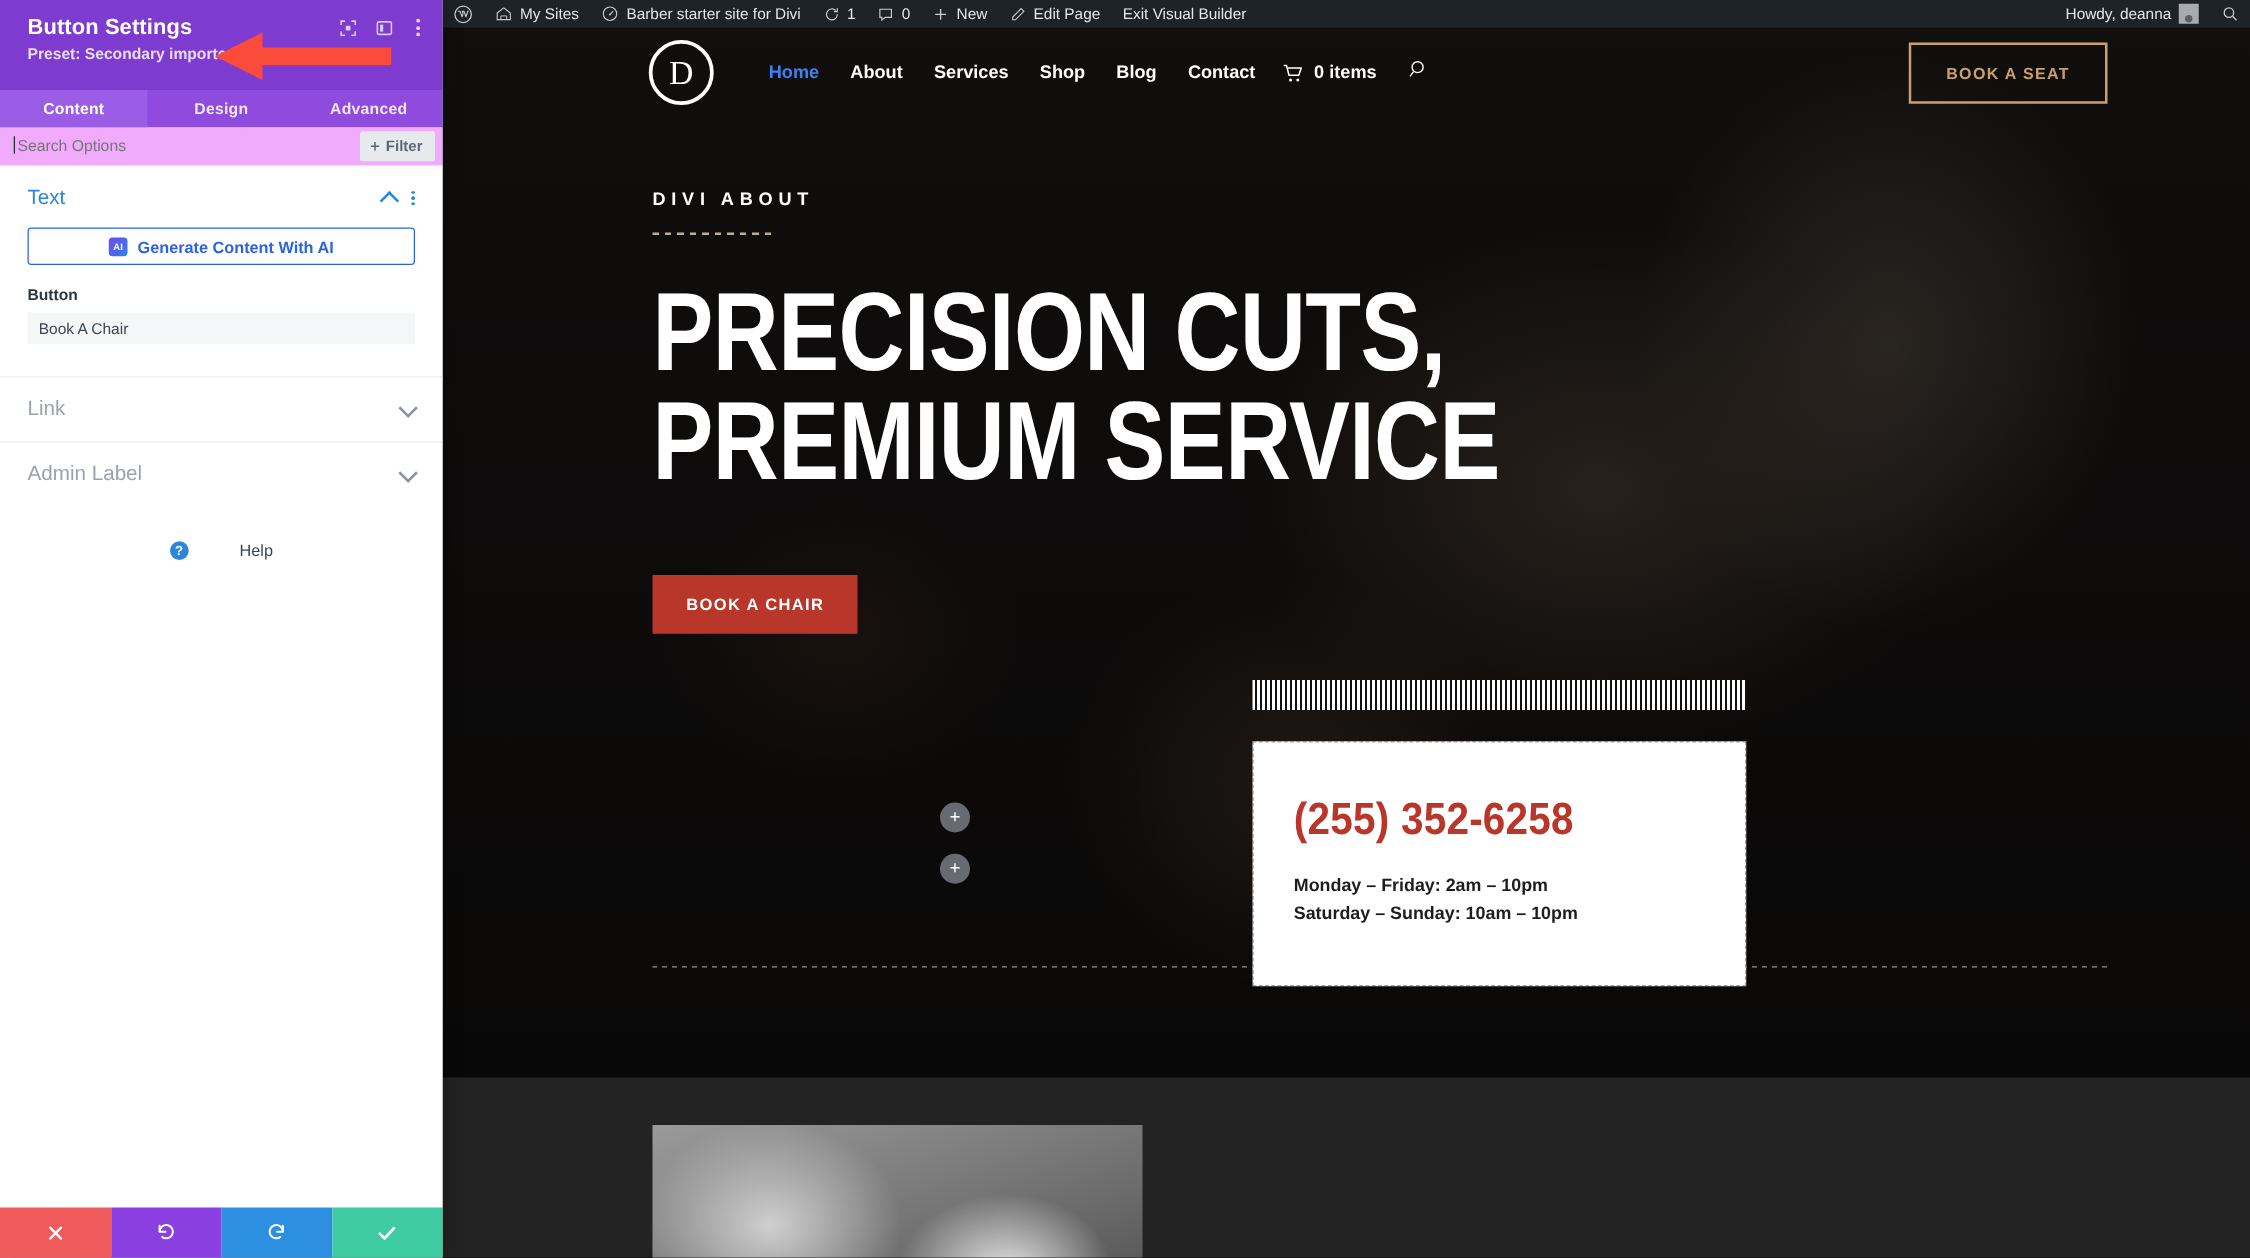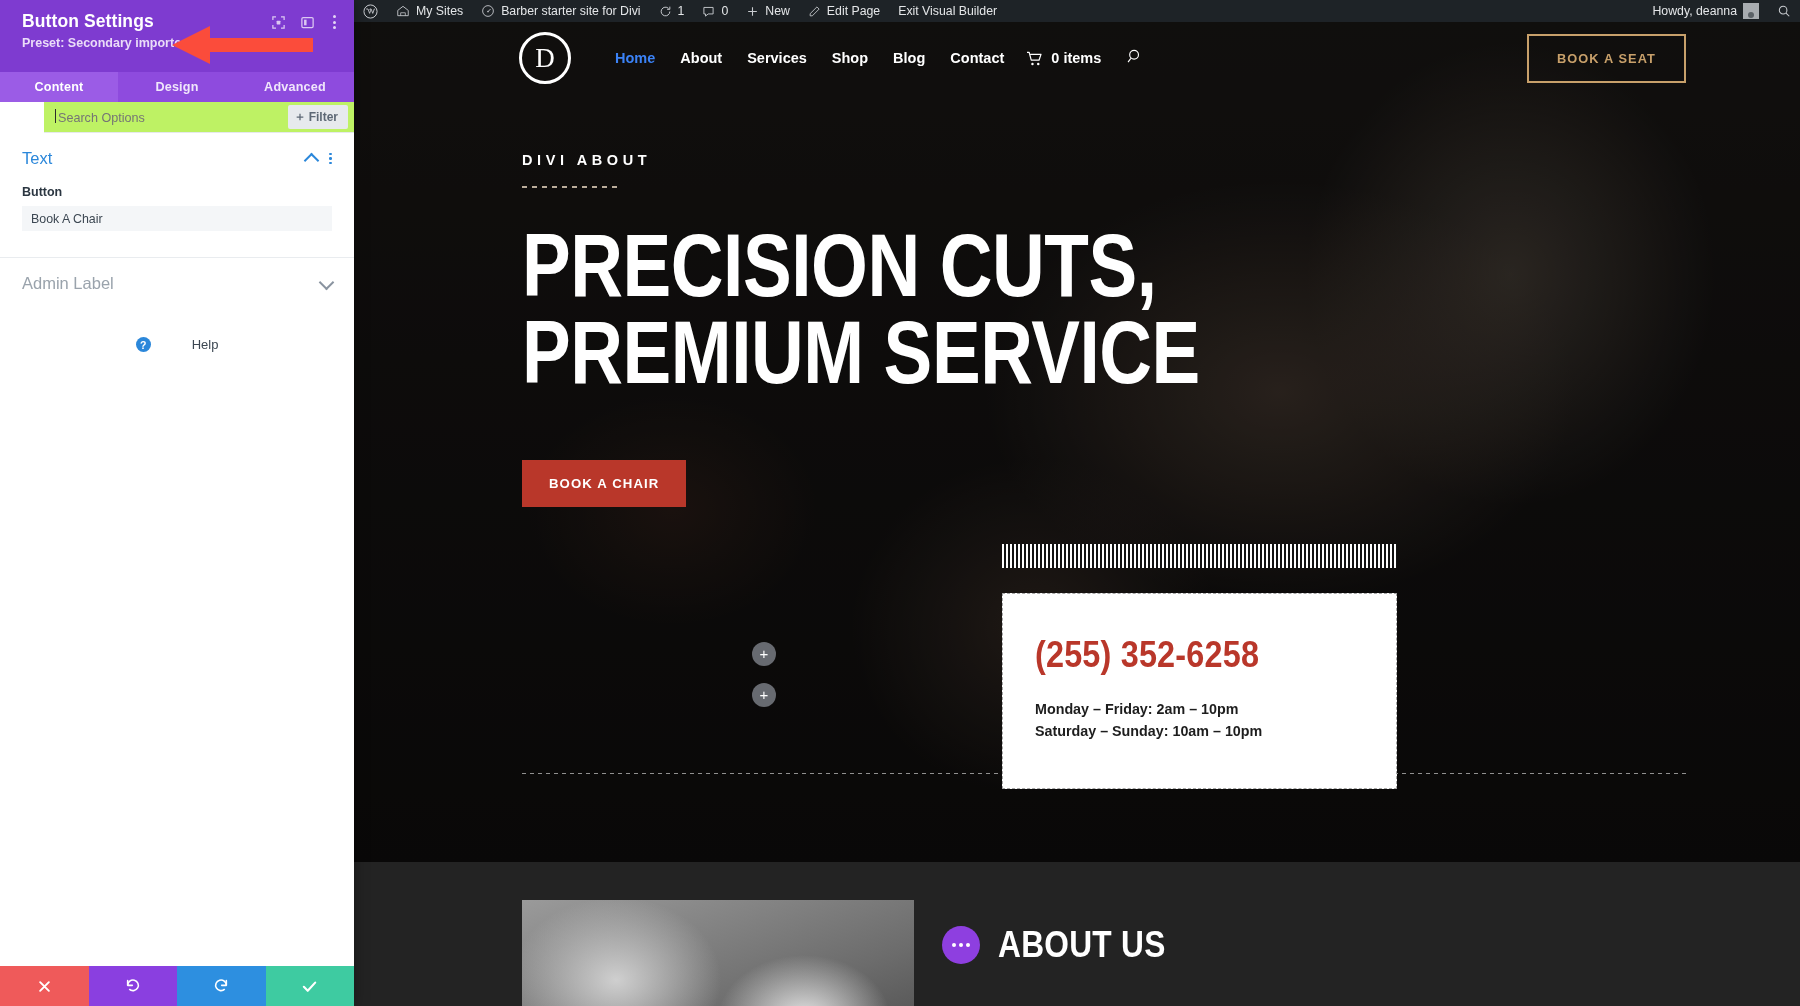--- a/index.html
+++ b/index.html
@@ -47,22 +47,22 @@
   }
   .panel-tab {
     flex: 1; text-align: center; color: #F0E6FB;
     font-size: 12.6px; font-weight: 600; line-height: 30px;
     cursor: pointer; letter-spacing: .2px;
   }
   .panel-tab.active { background: #9B5CE6; color: #ffffff; }
 
   .search-row {
     display: flex; align-items: center; height: 31px;
-    background: #bef264; border-bottom: 1px solid #E6E9EC;
-    padding-left: 14px; padding-right: 6px; margin-left: 44px;
+    background: #f0abfc; border-bottom: 1px solid #E6E9EC;
+    padding-left: 14px; padding-right: 6px;
   }
   .search-input-wrap { flex: 1; position: relative; }
   .search-input {
     border: none; background: transparent; outline: none;
     font-size: 12.6px; color: #5a6573; width: 100%;
     font-family: "Liberation Sans", sans-serif;
   }
   .search-caret {
     position: absolute; left: -3px; top: 1px; width: 1px; height: 14px; background: #2b2b2b;
   }
@@ -377,28 +377,20 @@
           <div>Monday – Friday: 2am – 10pm</div>
           <div>Saturday – Sunday: 10am – 10pm</div>
         </div>
       </div>
     </div>
     <div class="hero-dotted-bottom"></div>
   </section>
 
   <section id="about-section">
     <div class="about-photo"></div>
-    <div class="about-head">
-      <div class="purple-dots">
-        <i></i>
-          <i></i>
-          <i></i>
-      </div>
-      <h2 class="about-title">ABOUT US</h2>
-    </div>
   </section>
 </div>
 
 <aside id="settings-panel">
 
   <div class="panel-header">
     <div class="panel-header-row">
       <div>
         <div class="panel-title">Button Settings</div>
         <div class="panel-preset">Preset: Secondary imported</div>
@@ -455,27 +447,35 @@
         <span class="section-head-icons">
           <span class="chev"></span>
           <span class="kebab-blue">
               <i></i>
               <i></i>
               <i></i>
             </span>
         </span>
       </div>
 
+      <div class="ai-btn">
+        <span class="ai-badge">AI</span>
+        <span>Generate Content With AI</span>
+      </div>
 
       <div class="field-label">Button</div>
       <div class="text-field">Book A Chair</div>
     </div>
 
     <div style="height:22px"></div>
 
+    <div class="section-collapsed">
+      <span class="section-title-collapsed">Link</span>
+      <span class="chev chev-grey"></span>
+    </div>
 
     <div class="section-collapsed">
       <span class="section-title-collapsed">Admin Label</span>
       <span class="chev chev-grey"></span>
     </div>
 
     <div class="help-row">
       <span class="help-icon">?</span>
       <span class="help-text">Help</span>
     </div>

